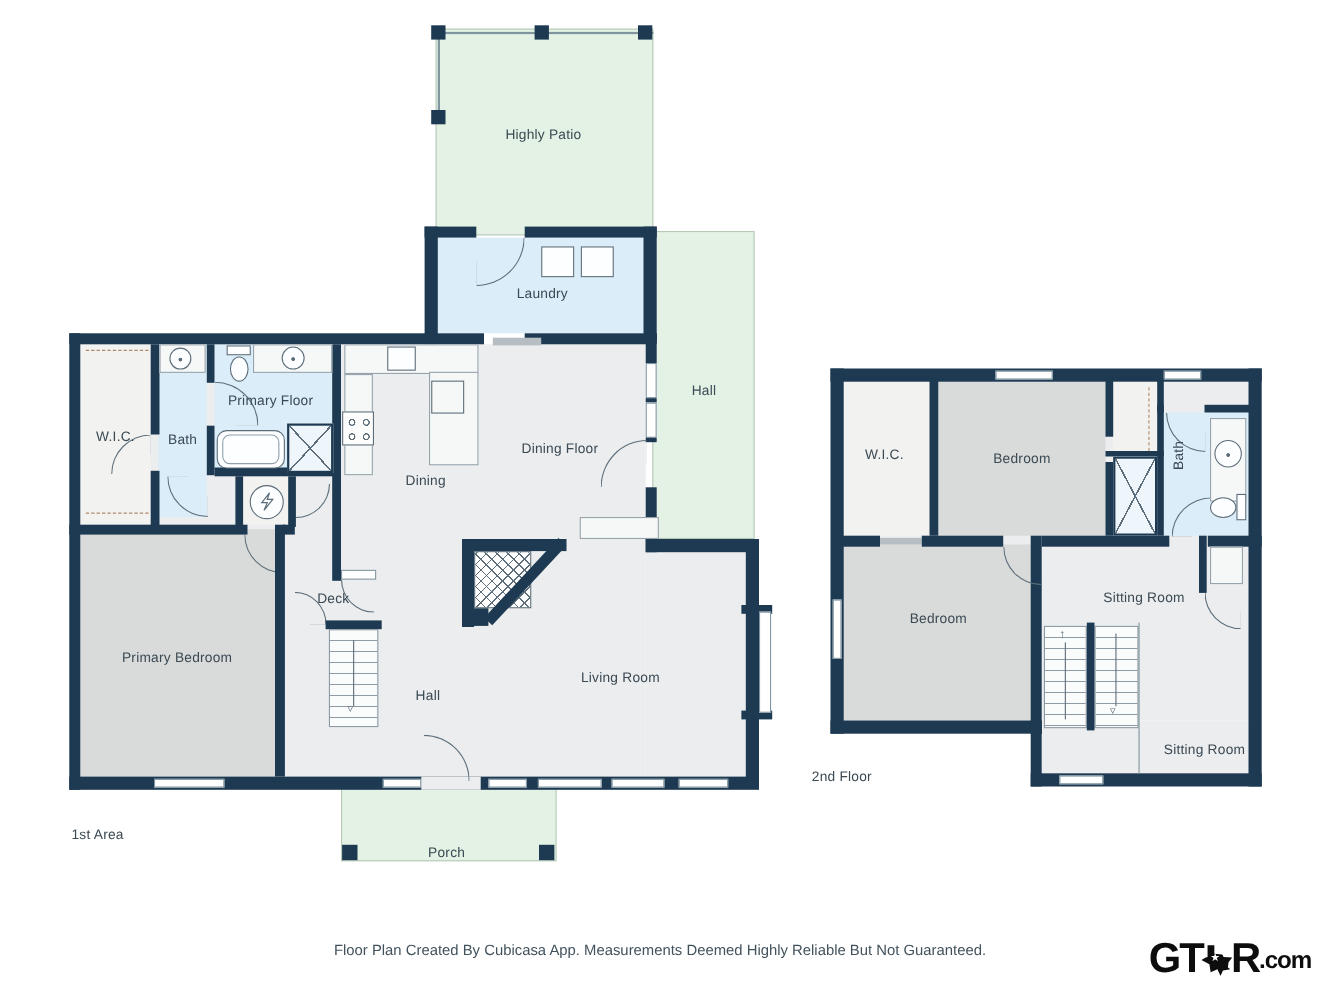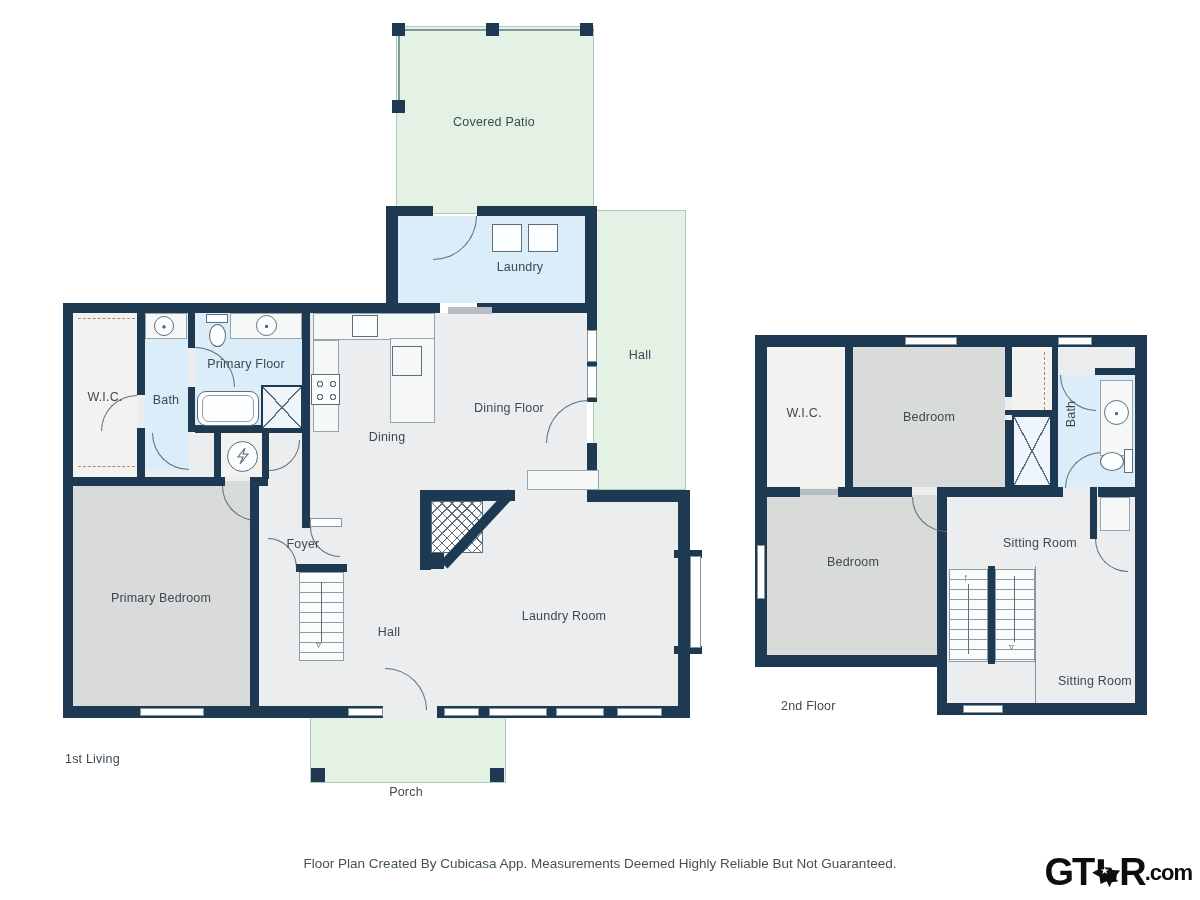--- a/index.html
+++ b/index.html
@@ -234,42 +234,42 @@
 
   <i class="stairs" style="left:949px;top:569px;width:39px;height:93px"></i>
   <i class="stairs" style="left:995px;top:569px;width:40px;height:93px"></i>
   <i class="w" style="left:988px;top:566px;width:7px;height:98px"></i>
   <span class="arrowglyph" style="left:963px;top:572px;font-size:11px">↑</span>
   <i class="arrowline" style="left:968px;top:584px;width:1px;height:70px"></i>
   <i class="arrowline" style="left:1014px;top:576px;width:1px;height:66px"></i>
   <span class="arrowglyph" style="left:1009px;top:642px">▿</span>
   <i class="tl1" style="left:1035px;top:566px;width:1px;height:137px"></i>
 
-  <span class="lbl" style="left:494px;top:122px">Covered Patio</span>
-  <span class="lbl" style="left:520px;top:267px">Laundry</span>
+  <span class="lbl" style="left:494px;top:122px">Highly Patio</span>
+  <span class="lbl" style="left:493px;top:267px">Laundry</span>
   <span class="lbl" style="left:640px;top:355px">Hall</span>
   <span class="lbl" style="left:105px;top:397px">W.I.C.</span>
   <span class="lbl" style="left:166px;top:400px">Bath</span>
   <span class="lbl" style="left:246px;top:364px">Primary Floor</span>
   <span class="lbl" style="left:387px;top:437px">Dining</span>
   <span class="lbl" style="left:509px;top:408px">Dining Floor</span>
-  <span class="lbl" style="left:303px;top:544px">Foyer</span>
+  <span class="lbl" style="left:303px;top:544px">Deck</span>
   <span class="lbl" style="left:161px;top:598px">Primary Bedroom</span>
   <span class="lbl" style="left:389px;top:632px">Hall</span>
-  <span class="lbl" style="left:564px;top:616px">Laundry Room</span>
-  <span class="lbl" style="left:406px;top:792px">Porch</span>
-  <span class="lbl left" style="left:65px;top:752px">1st Living</span>
+  <span class="lbl" style="left:564px;top:616px">Living Room</span>
+  <span class="lbl" style="left:406px;top:775px">Porch</span>
+  <span class="lbl left" style="left:65px;top:752px">1st Area</span>
 
   <span class="lbl" style="left:804px;top:413px">W.I.C.</span>
   <span class="lbl" style="left:929px;top:417px">Bedroom</span>
   <span class="lbl rot" style="left:1071px;top:414px">Bath</span>
   <span class="lbl" style="left:853px;top:562px">Bedroom</span>
   <span class="lbl" style="left:1040px;top:543px">Sitting Room</span>
   <span class="lbl" style="left:1095px;top:681px">Sitting Room</span>
-  <span class="lbl left" style="left:781px;top:699px">2nd Floor</span>
+  <span class="lbl left" style="left:738px;top:699px">2nd Floor</span>
 
   <div id="footer">Floor Plan Created By Cubicasa App. Measurements Deemed Highly Reliable But Not Guaranteed.</div>
   <div id="logo">
     <span class="big">GT</span>
     <span class="tex">
         <span>★</span>
       </span>
     <span class="big">R</span>
     <span class="com">.com</span>
   </div>

